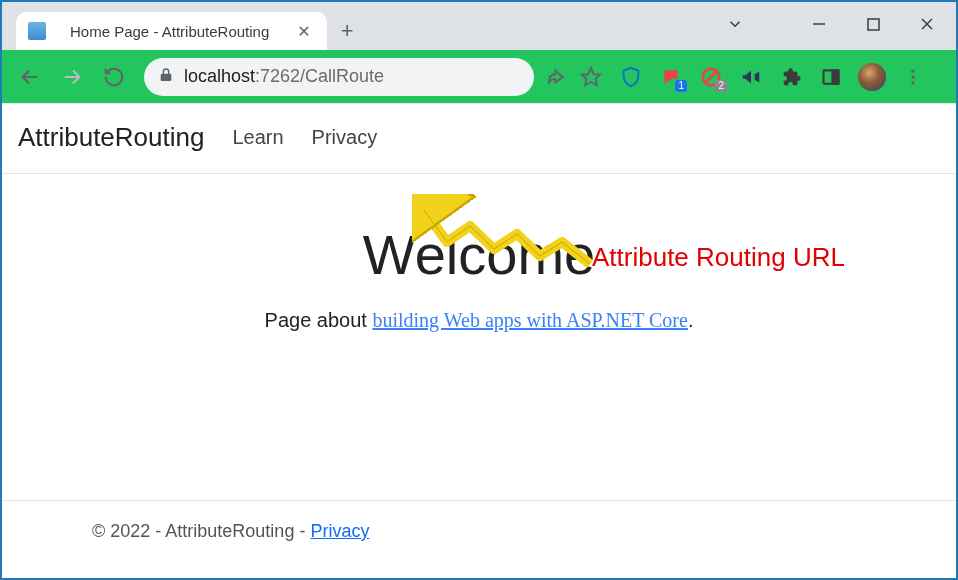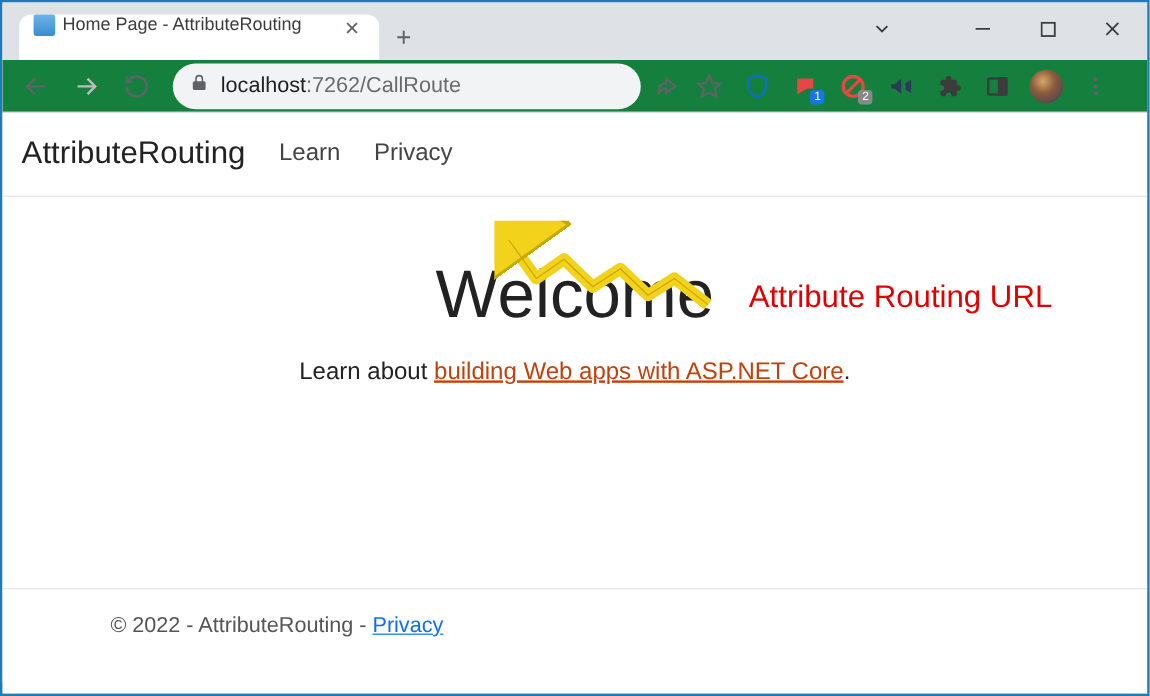--- a/index.html
+++ b/index.html
@@ -19,24 +19,24 @@
       display: flex;
       align-items: flex-end;
       padding: 0 8px;
       position: relative;
     }
     .tab {
       background: #fff;
       border-radius: 10px 10px 0 0;
       height: 38px;
       display: flex;
-      align-items: flex-start;
+      align-items: center;
       padding: 0 12px;
       margin-left: 6px;
-      gap: 6px;
+      gap: 24px;
       min-width: 300px;
     }
     .tab-favicon {
       width: 18px;
       height: 18px;
       background: linear-gradient(#6db4e8, #3a8dd0);
       border-radius: 2px;
     }
     .tab-title {
       font-size: 15px;
@@ -69,22 +69,22 @@
       height: 36px;
       display: flex;
       align-items: center;
       justify-content: center;
       color: #3c3c3c;
       cursor: pointer;
     }
     .wc-chevron { margin-right: 30px; }
     
     .toolbar {
-      background: #15803d;
-      height: 44px;
+      background: #22c55e;
+      height: 54px;
       display: flex;
       align-items: center;
       padding: 1px 10px;
       gap: 6px;
       border-bottom: 1px solid #e8e8e8;
     }
     .nav-btn {
       width: 36px;
       height: 36px;
       display: flex;
@@ -181,39 +181,40 @@
       font-size: 56px;
       font-weight: 300;
       color: #222;
       margin-bottom: 22px;
     }
     .hero p {
       font-size: 20px;
       color: #222;
     }
     .hero a {
-      color: #c2410c;
+      color: #3b82f6;
       text-decoration: underline;
+      font-family: Liberation Serif, serif;
     }
     .footer {
       position: absolute;
       bottom: 16px;
       left: 0;
       right: 0;
       border-top: 1px solid #e4e4e4;
       padding: 20px 90px;
       font-size: 18px;
       color: #555;
     }
     .footer a { color: #0d6efd; text-decoration: underline; }
     
     .annotation {
       position: absolute;
       top: 138px;
-      left: 622px;
+      left: 590px;
       font-size: 26px;
       color: #e30000;
       font-family: Arial, sans-serif;
       pointer-events: none;
     }
     .arrow-svg {
       position: absolute;
       top: 90px;
       left: 410px;
       pointer-events: none;
@@ -343,21 +344,21 @@
 <div class="page">
   <div class="site-nav">
     <span class="brand">AttributeRouting</span>
     <span class="nav-link">Learn</span>
     <span class="nav-link">Privacy</span>
   </div>
 
   <div class="hero">
     <h1>Welcome</h1>
     <p>
-      <span>Learn about </span><a href="#">building Web apps with ASP.NET Core</a><span>.</span>
+      <span>Page about </span><a href="#">building Web apps with ASP.NET Core</a><span>.</span>
     </p>
   </div>
 
   <div class="footer">
     <span>© 2022 - AttributeRouting - </span><a href="#">Privacy</a>
   </div>
 
   <svg class="arrow-svg" width="200" height="80">
     <defs>
       <marker id="arrowhead" markerWidth="12" markerHeight="10" refX="2" refY="5" orient="auto">

